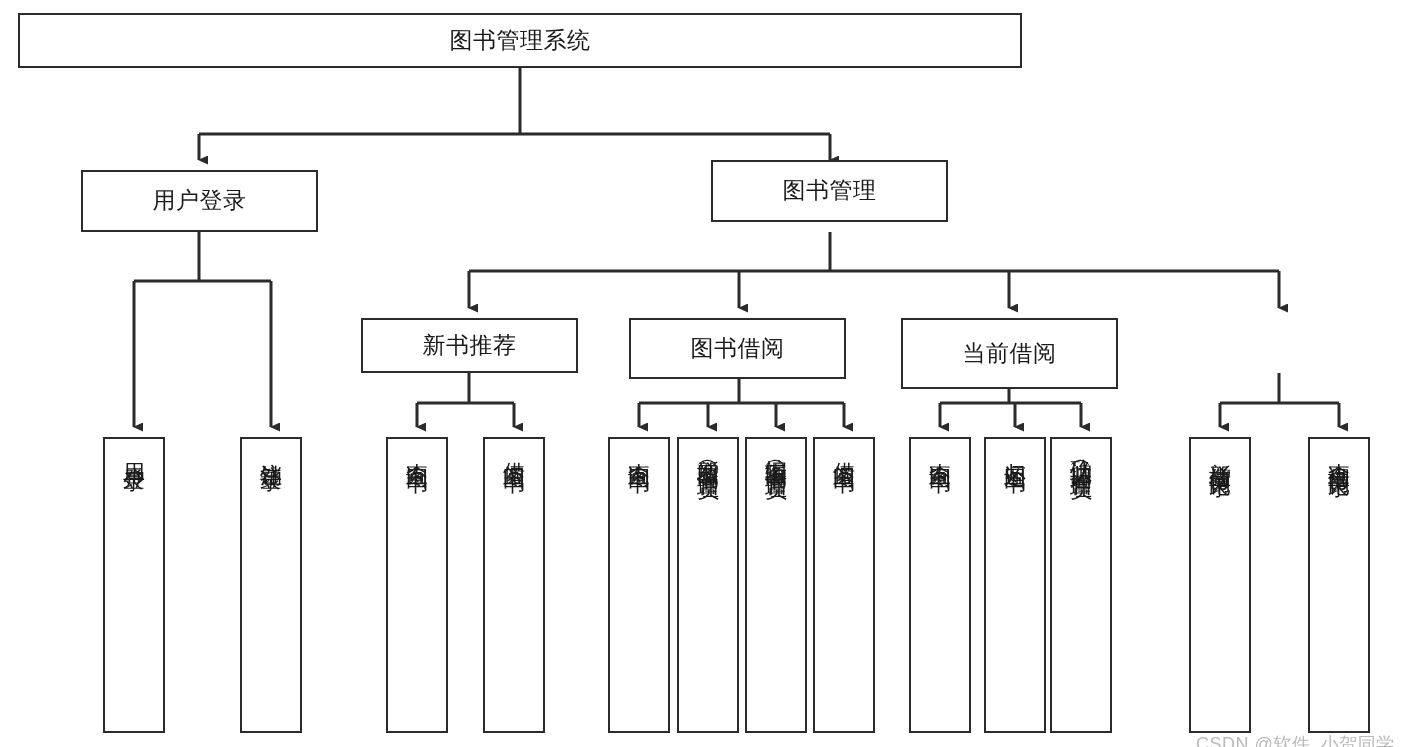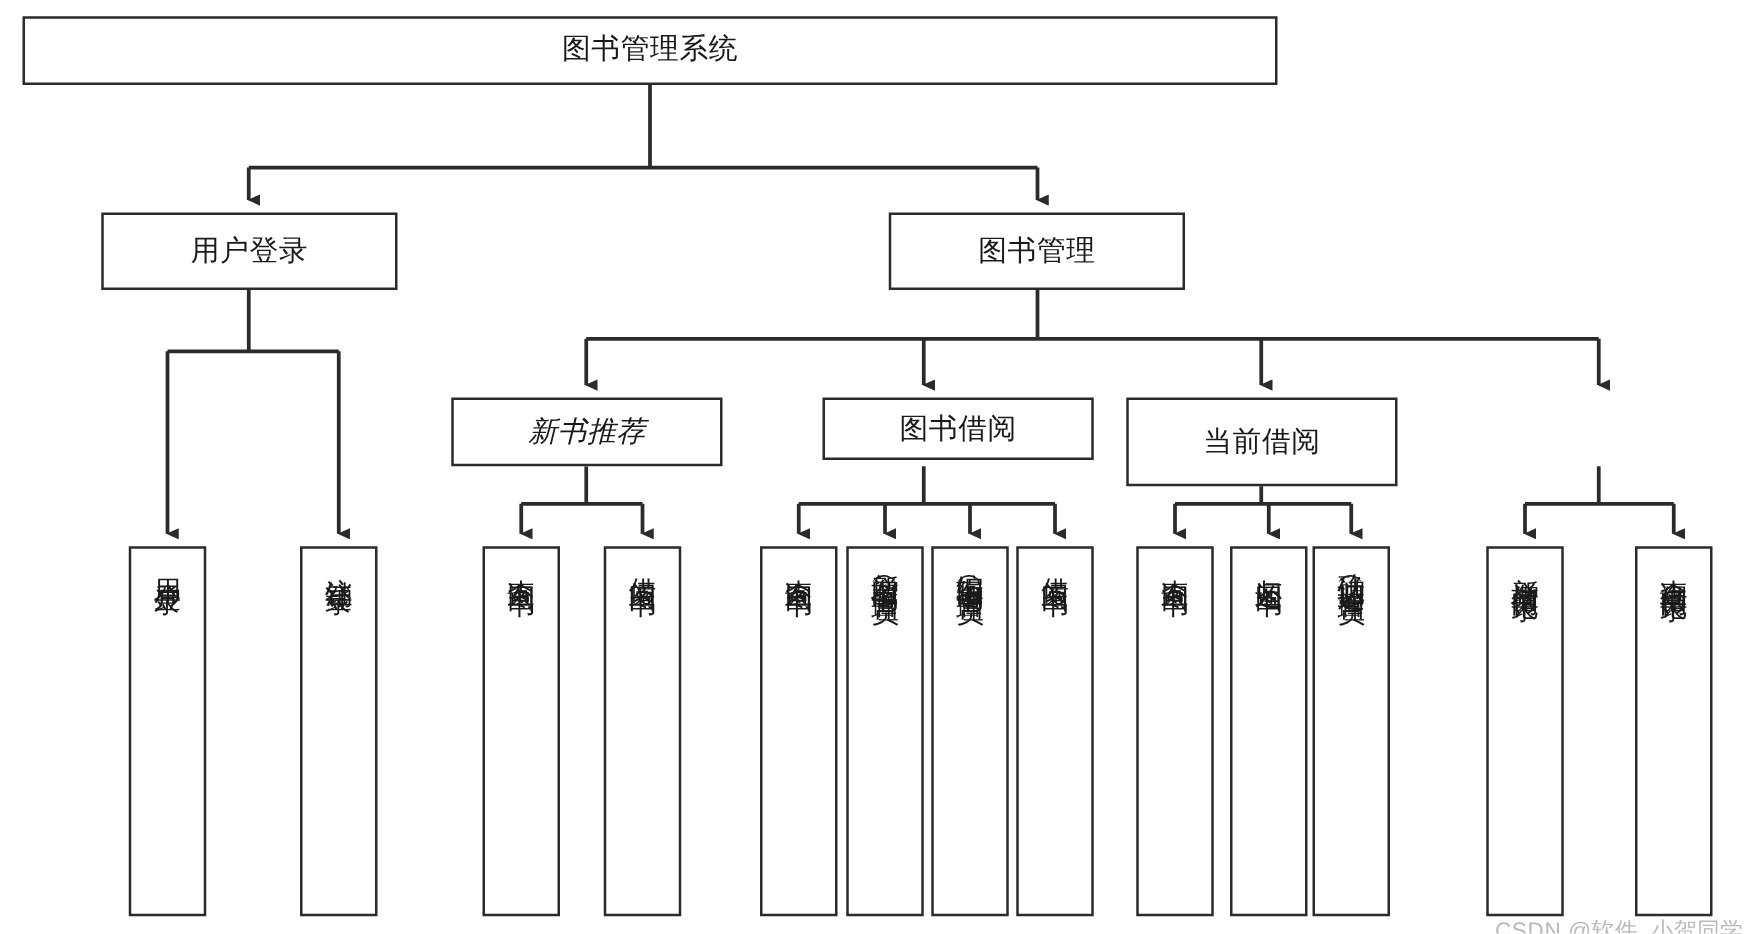--- a/index.html
+++ b/index.html
@@ -115,35 +115,35 @@
       <path d="M1015,403 L1015,427" marker-end="url(#arrowhead)"></path>
       <path d="M1081,403 L1081,427" marker-end="url(#arrowhead)"></path>
 
       <path d="M1279,373 L1279,403"></path>
       <path d="M1220,403 L1339,403"></path>
       <path d="M1220,403 L1220,427" marker-end="url(#arrowhead)"></path>
       <path d="M1339,403 L1339,427" marker-end="url(#arrowhead)"></path>
     </g>
   </svg>
 
-  <div class="node horiz" style="left:18px;top:13px;width:1004px;height:55px;font-family:Liberation Mono, monospace;">
+  <div class="node horiz" style="left:18px;top:13px;width:1004px;height:55px;">
     <span class="node-label">图书管理系统</span>
   </div>
 
   <div class="node horiz" style="left:81px;top:170px;width:237px;height:62px;">
     <span class="node-label">用户登录</span>
   </div>
-  <div class="node horiz" style="left:711px;top:170px;width:237px;height:62px;">
+  <div class="node horiz" style="left:711px;top:160px;width:237px;height:62px;">
     <span class="node-label">图书管理</span>
   </div>
 
-  <div class="node horiz" style="left:361px;top:318px;width:217px;height:55px;font-style:italic;">
+  <div class="node horiz" style="left:361px;top:318px;width:217px;height:55px;">
     <span class="node-label">新书推荐</span>
   </div>
-  <div class="node horiz" style="left:658px;top:318px;width:217px;height:50px;">
+  <div class="node horiz" style="left:629px;top:318px;width:217px;height:61px;">
     <span class="node-label">图书借阅</span>
   </div>
   <div class="node horiz" style="left:901px;top:318px;width:217px;height:71px;">
     <span class="node-label">当前借阅</span>
   </div>
 
   <div class="node vert" style="left:103px;top:437px;width:62px;height:296px;">
     <span class="node-label">用户登录</span>
   </div>
   <div class="node vert" style="left:240px;top:437px;width:62px;height:296px;">

